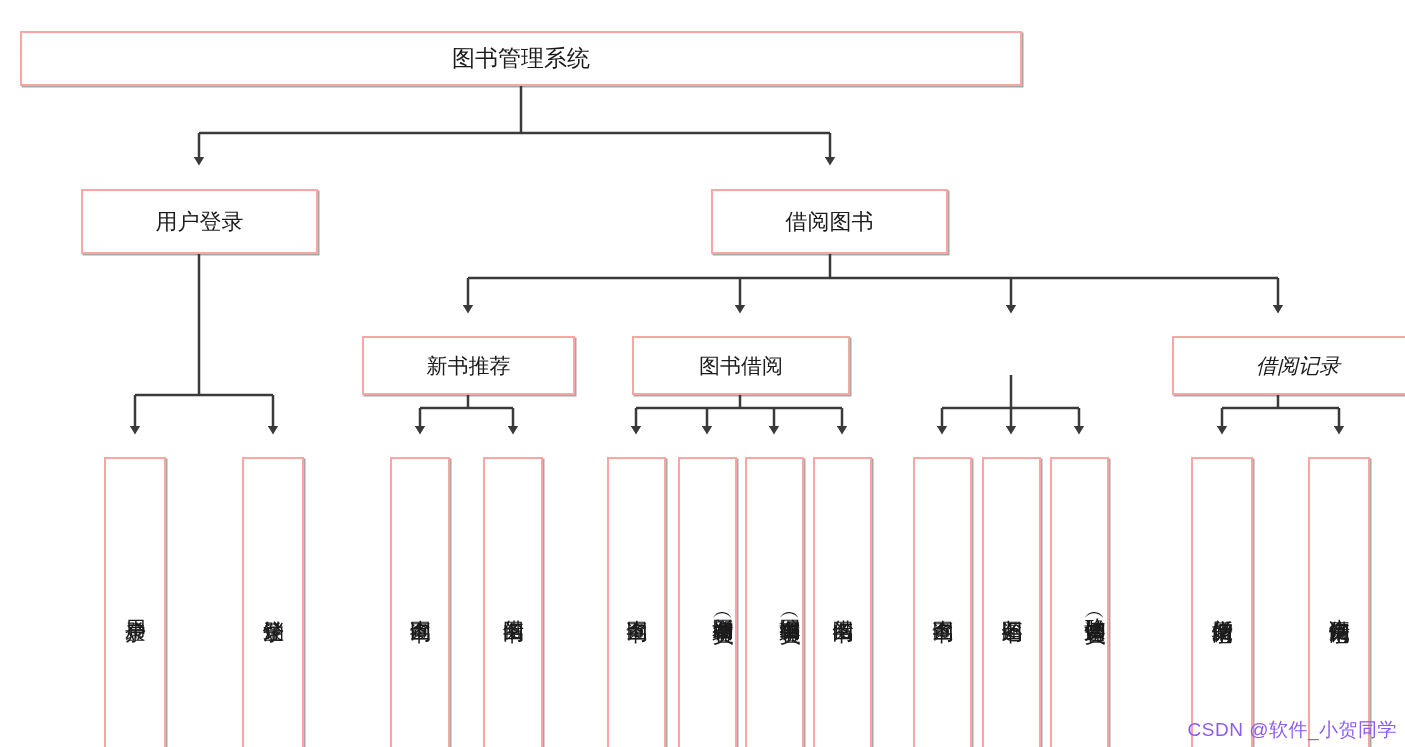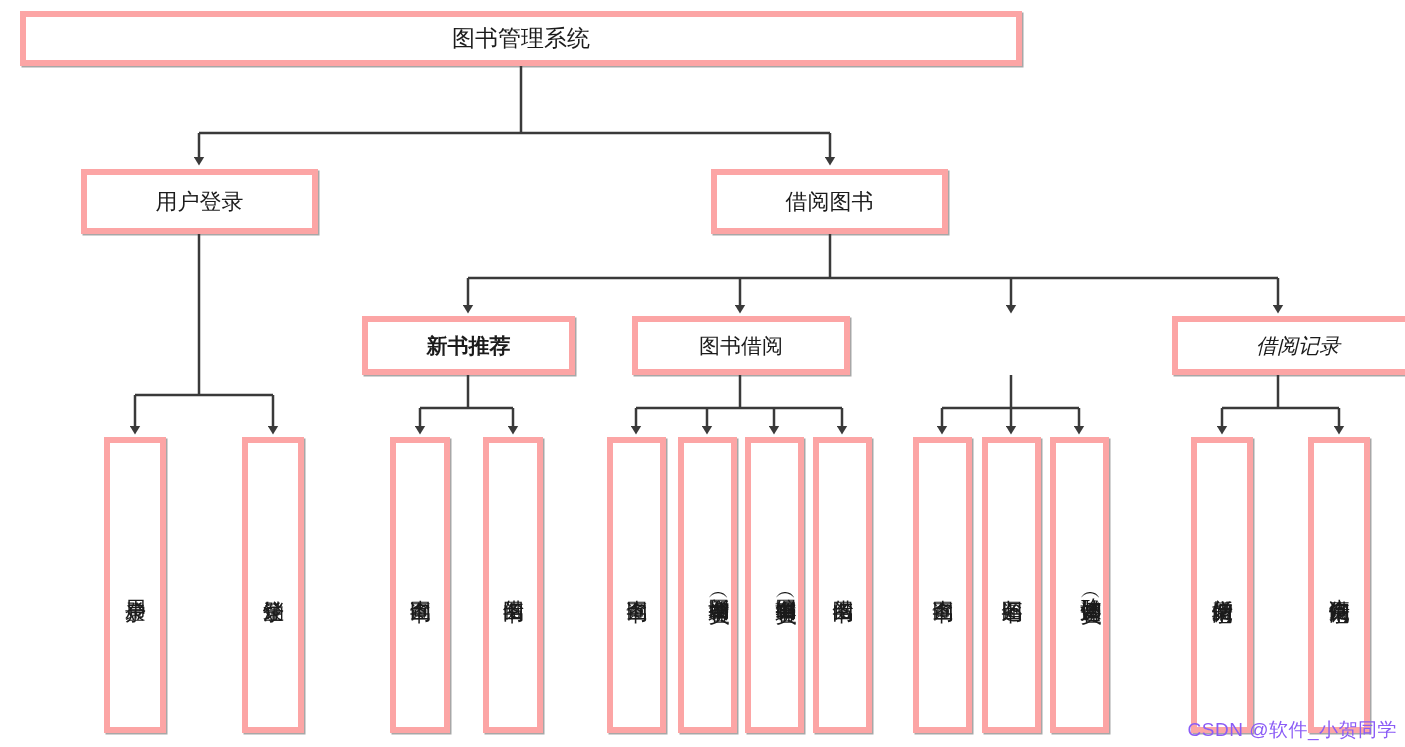--- a/index.html
+++ b/index.html
@@ -21,27 +21,28 @@
     position: absolute;
     left: 0;
     top: 0;
     width: 1405px;
     height: 747px;
     pointer-events: none;
   }
   .node {
     position: absolute;
     box-sizing: border-box;
-    border: 6px solid #fca5a5;
+    border: 2px solid #fca5a5;
     background: #ffffff;
     display: flex;
     align-items: center;
     justify-content: center;
     color: #1b1b1b;
     box-shadow: 1.5px 1.5px 0 rgba(60,60,60,0.45);
+    margin-top: 20px;
   }
   .node.root {
     font-size: 23px;
   }
   .node.level2 {
     font-size: 22px;
   }
   .node.level3 {
     font-size: 21px;
   }
@@ -133,21 +134,21 @@
     <span>图书管理系统</span>
   </div>
 
   <div class="node level2" style="left:81px; top:169px; width:237px; height:65px;">
     <span>用户登录</span>
   </div>
   <div class="node level2" style="left:711px; top:169px; width:237px; height:65px;">
     <span>借阅图书</span>
   </div>
 
-  <div class="node level3" style="left:362px; top:316px; width:213px; height:59px;font-weight:bold;">
+  <div class="node level3" style="left:362px; top:316px; width:213px; height:59px;">
     <span>新书推荐</span>
   </div>
   <div class="node level3" style="left:632px; top:316px; width:218px; height:59px;">
     <span>图书借阅</span>
   </div>
   <div class="node level3" style="left:1172px; top:316px; width:252px; height:59px;font-style:italic;">
     <span>借阅记录</span>
   </div>
 
   <div class="node leaf mid" style="left:104px; top:437px; width:62px; height:296px;">

